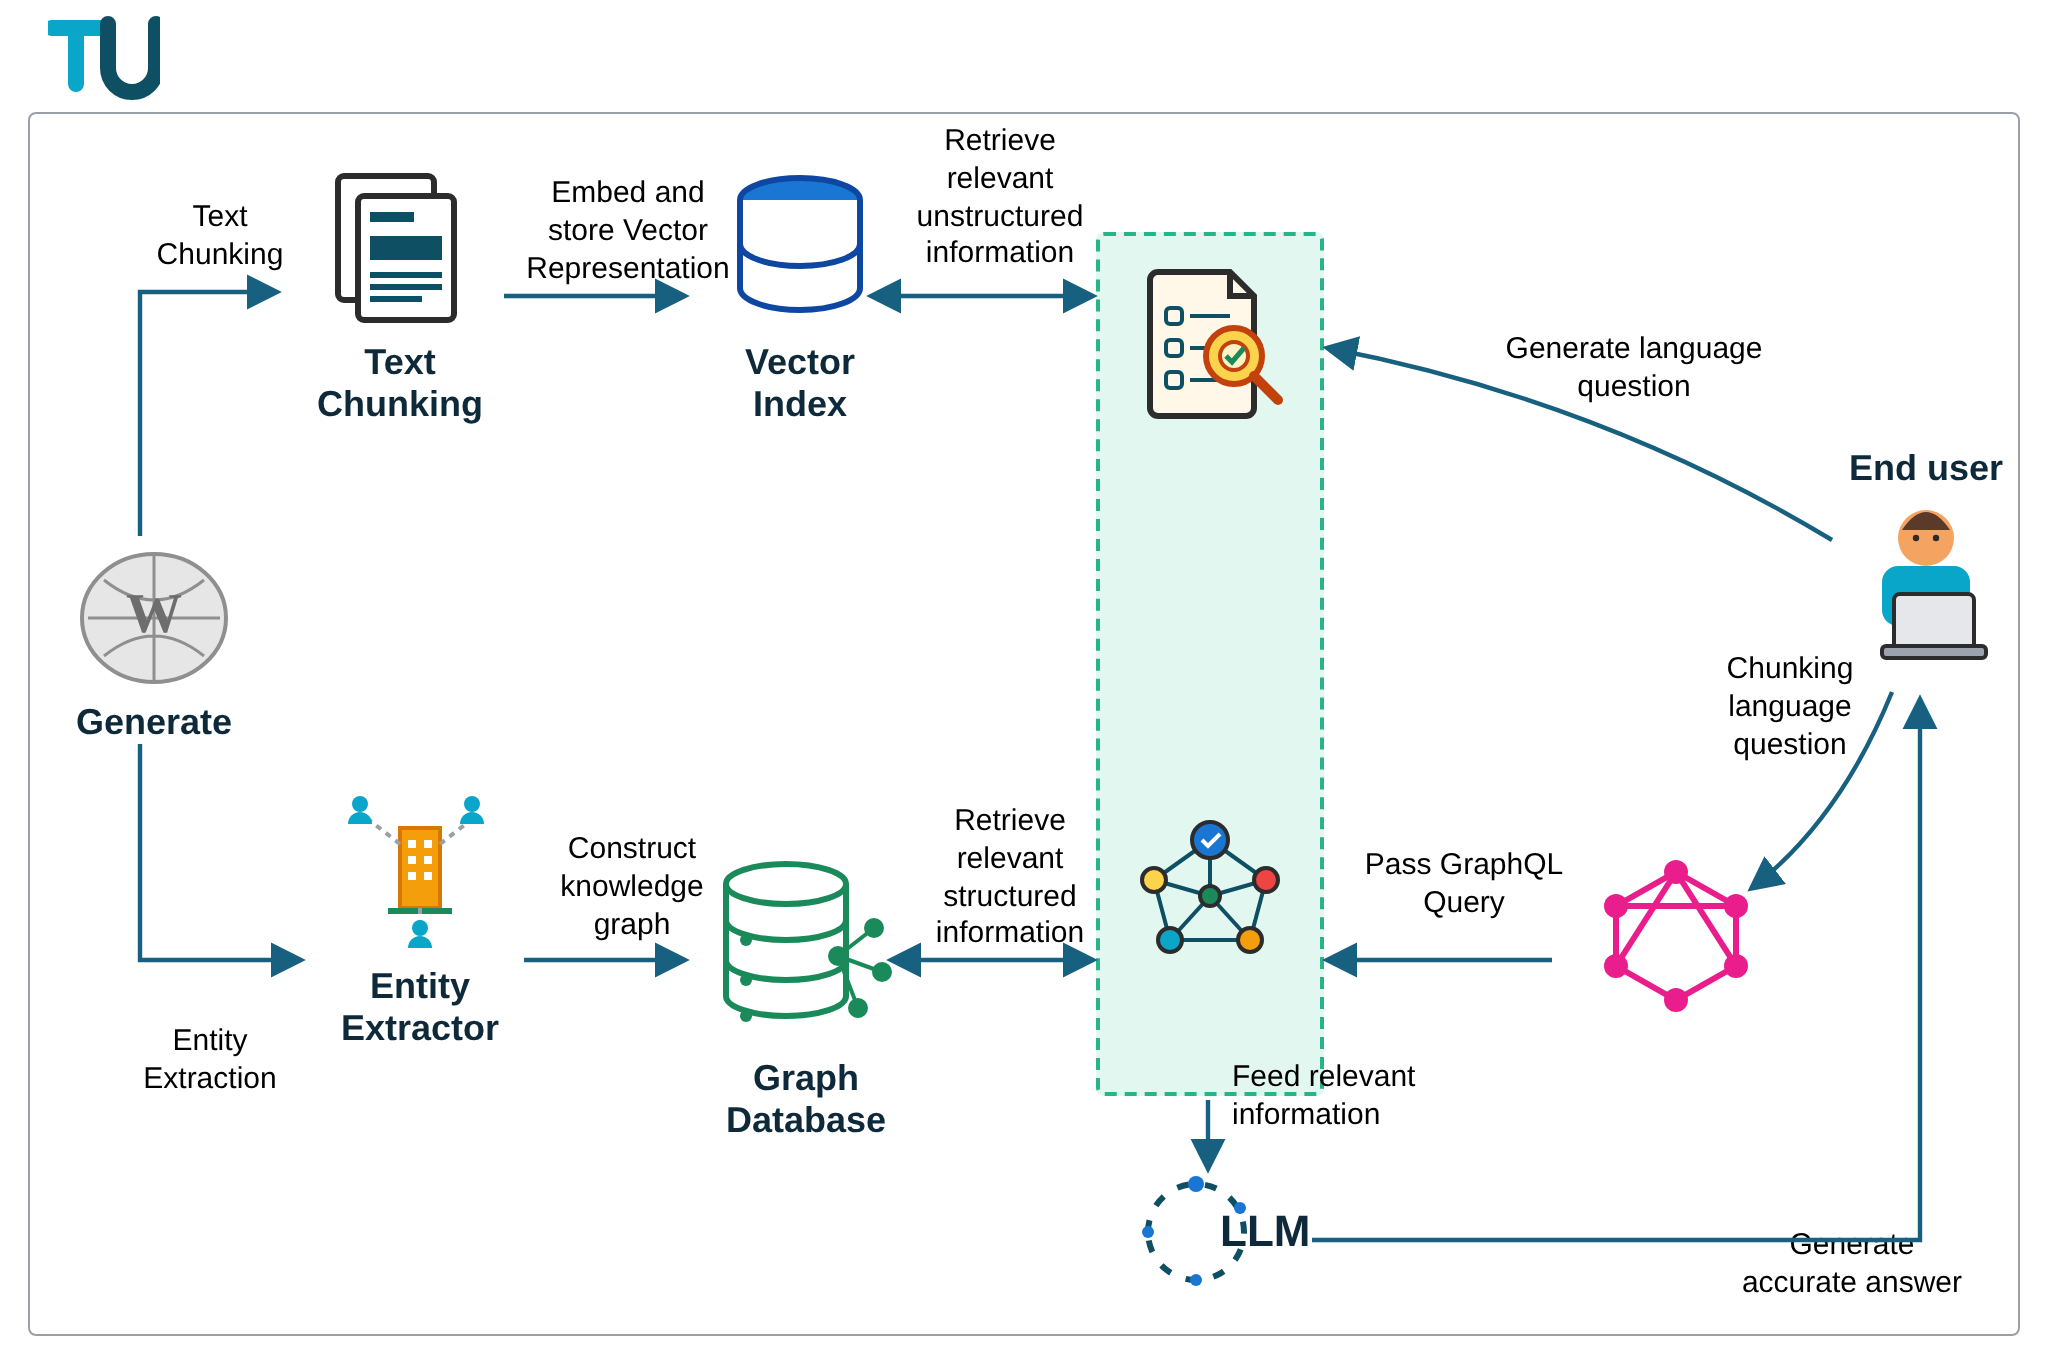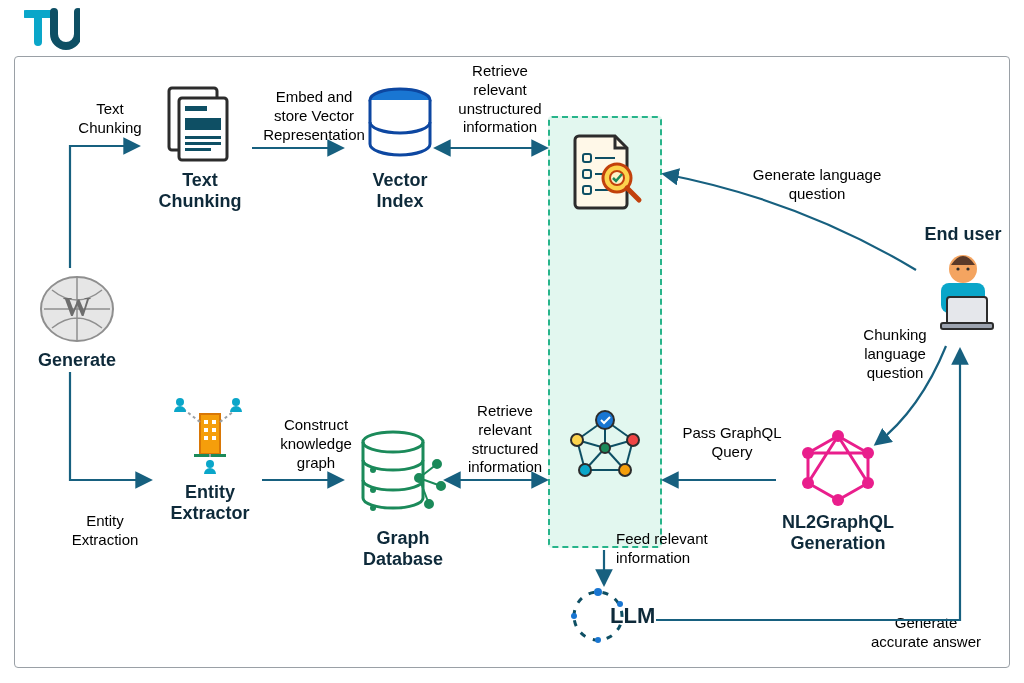--- a/index.html
+++ b/index.html
@@ -215,22 +215,20 @@
       <g fill="#e91e8c">
         <circle cx="40" cy="8" r="6"></circle>
           <circle cx="70" cy="25" r="6"></circle>
           <circle cx="70" cy="55" r="6"></circle>
         <circle cx="40" cy="72" r="6"></circle>
           <circle cx="10" cy="55" r="6"></circle>
           <circle cx="10" cy="25" r="6"></circle>
       </g>
     </svg>
   </span>
-  <div class="big" style="white-space:pre-line">NL2GraphQL
-Generation</div>
 </div>
 
 <div class="node" style="left:560px; top:580px; width:100px;">
   <span class="icon">
     <svg width="96" height="72" viewBox="0 0 96 72">
       <path d="M12 36 a24 24 0 1 1 0 0.01" fill="none" stroke="#0e4f64" stroke-width="3" stroke-dasharray="6 8"></path>
       <circle cx="36" cy="12" r="4" fill="#1976d2"></circle>
       <circle cx="12" cy="36" r="3" fill="#1976d2"></circle>
       <circle cx="36" cy="60" r="3" fill="#1976d2"></circle>
       <circle cx="58" cy="24" r="3" fill="#1976d2"></circle>

